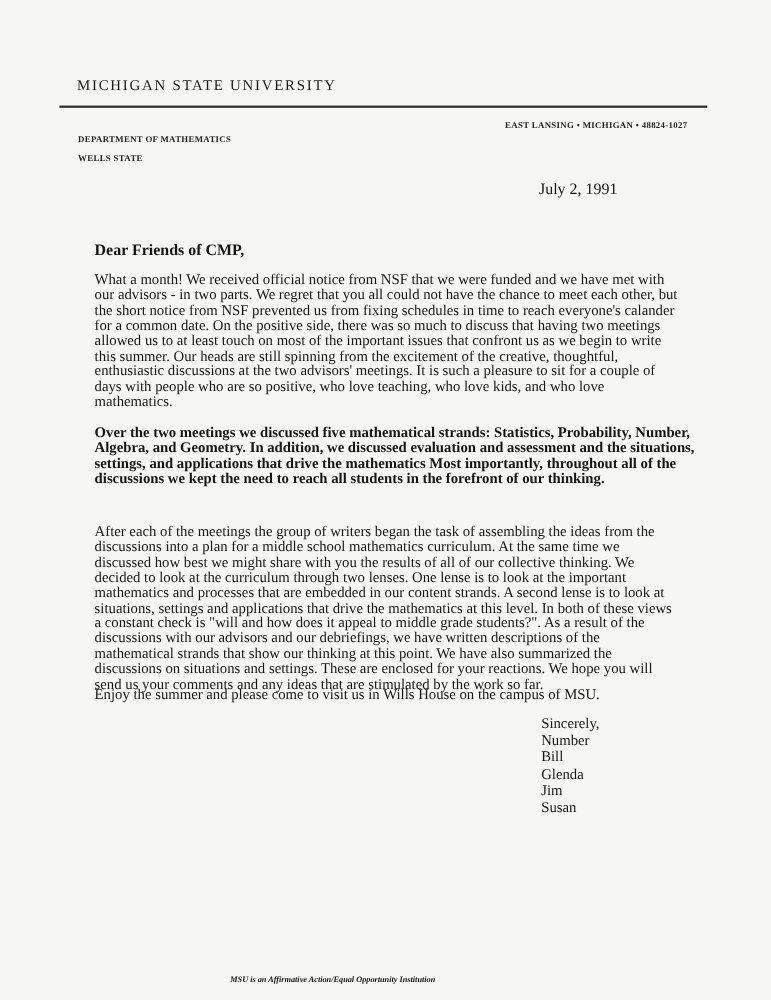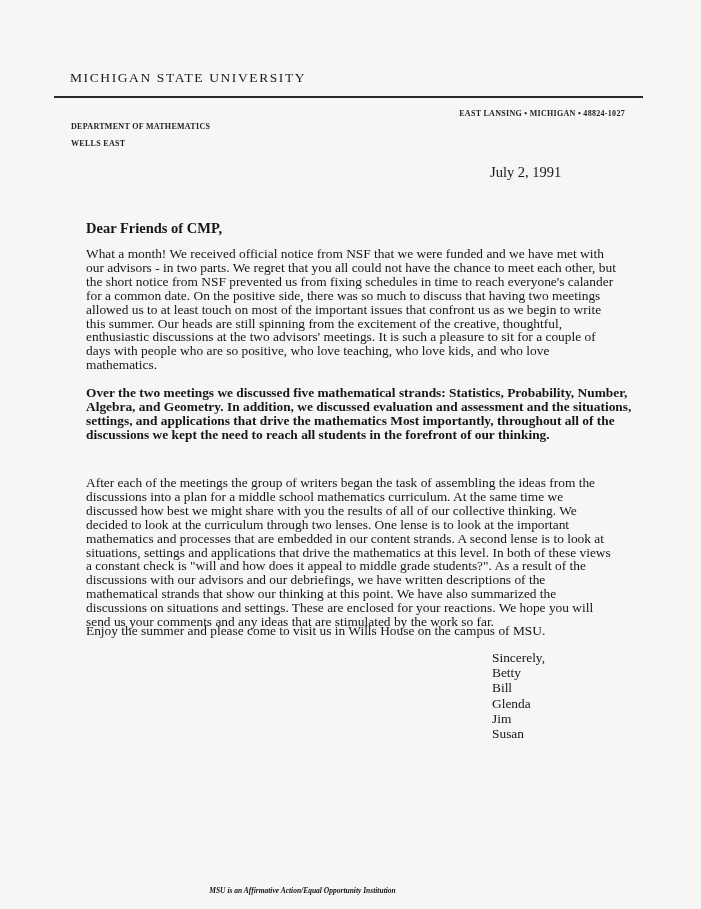--- a/index.html
+++ b/index.html
@@ -60,21 +60,21 @@
     color: #111;
   }
 </style>
 </head>
 <body>
 
 <div id="univ" class="abs">MICHIGAN STATE UNIVERSITY</div>
 <div id="rule" class="abs"></div>
 <div id="dept" class="abs">
   <div>DEPARTMENT OF MATHEMATICS</div>
-  <div>WELLS EAST</div>
+  <div>WELLS STATE</div>
 </div>
 <div id="addr" class="abs">EAST LANSING • MICHIGAN • 48824-1027</div>
 
 <div id="date" class="abs">July 2, 1991</div>
 <div id="salutation" class="abs">Dear Friends of CMP,</div>
 
 <div id="p1" class="para">What a month!  We received official notice from NSF that we were funded and we have met with
 our advisors - in two parts.  We regret that you all could not have the chance to meet each other, but
 the short notice from NSF prevented us from fixing schedules in time to reach everyone's calander
 for a common date.  On the positive side, there was so much to discuss that having two meetings
@@ -95,20 +95,20 @@
 situations, settings and applications that drive the mathematics at this level.  In both of these views
 a constant check is "will and how does it appeal to middle grade students?".   As a result of the
 discussions with our advisors and our debriefings, we have written descriptions of the
 mathematical strands that show our thinking at this point.  We have also summarized the
 discussions on situations and settings.  These are enclosed for your reactions.  We hope you will
 send us your comments and any ideas that are stimulated by the work so far.</div>
 <div id="p4" class="para">Enjoy the summer and please come to visit us in Wills House on the campus of MSU.</div>
 
 <div id="closing" class="abs">
   <div>Sincerely,</div>
-  <div>Betty</div>
+  <div>Number</div>
   <div>Bill</div>
   <div>Glenda</div>
   <div>Jim</div>
   <div>Susan</div>
 </div>
 
 <div id="footer" class="abs">MSU is an Affirmative Action/Equal Opportunity Institution</div>
 
 </body></html>

